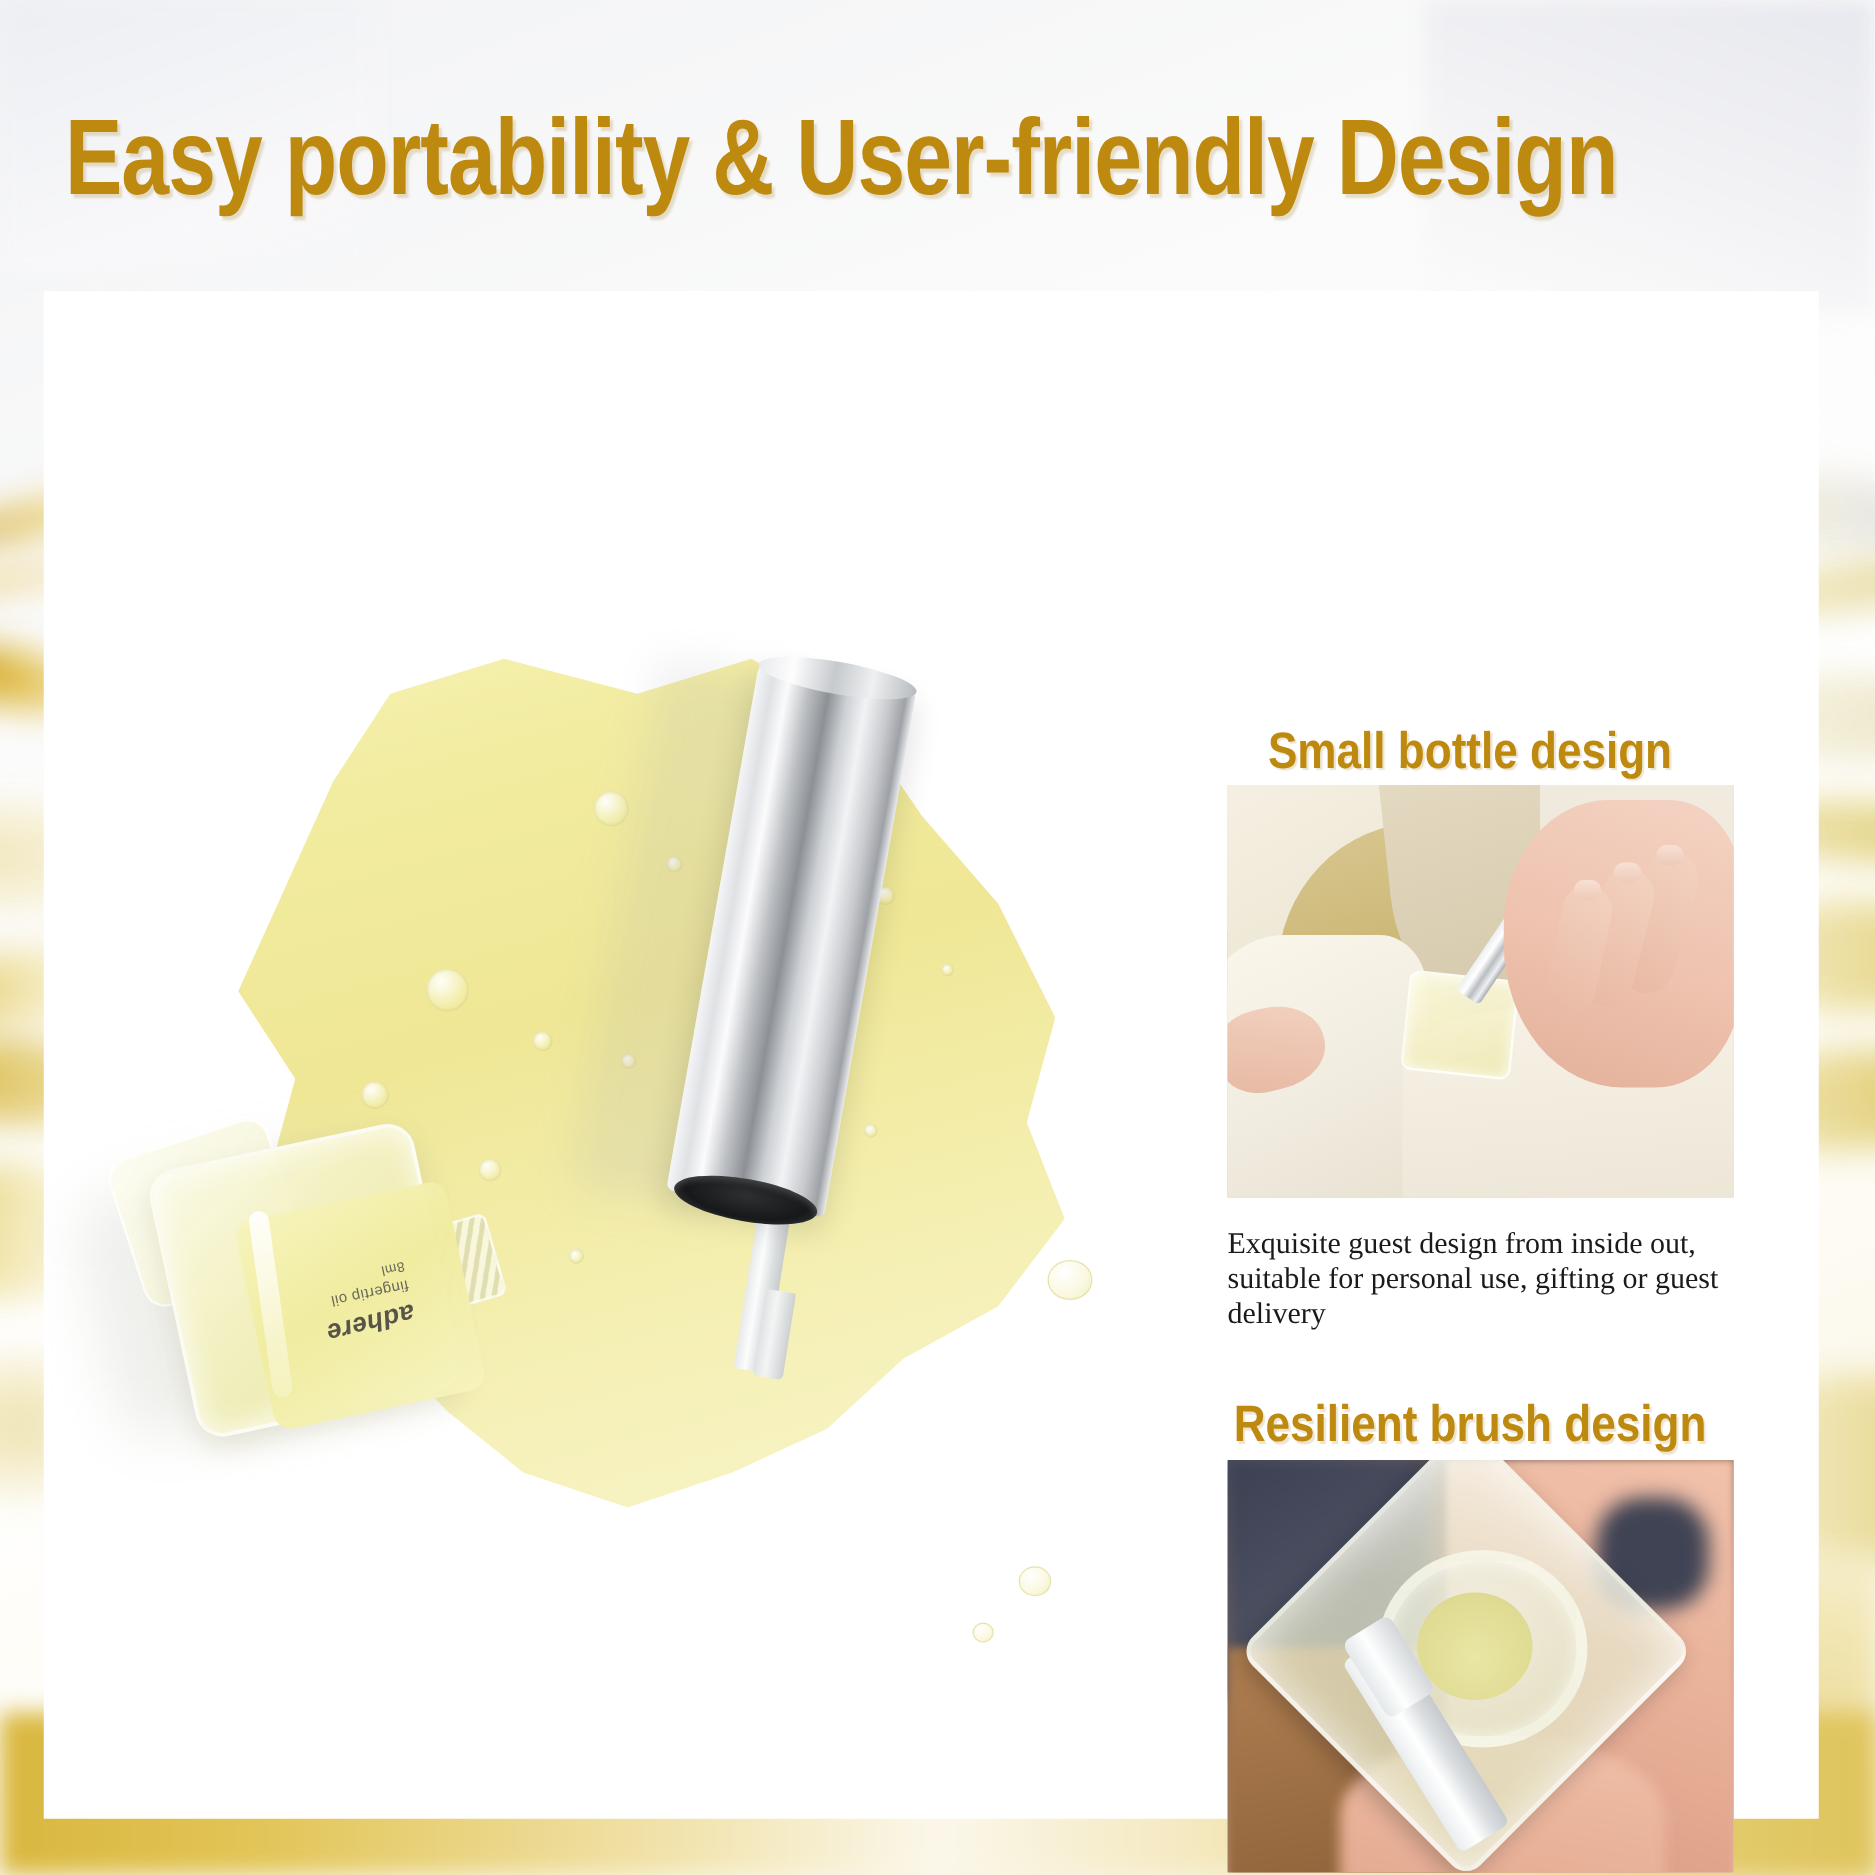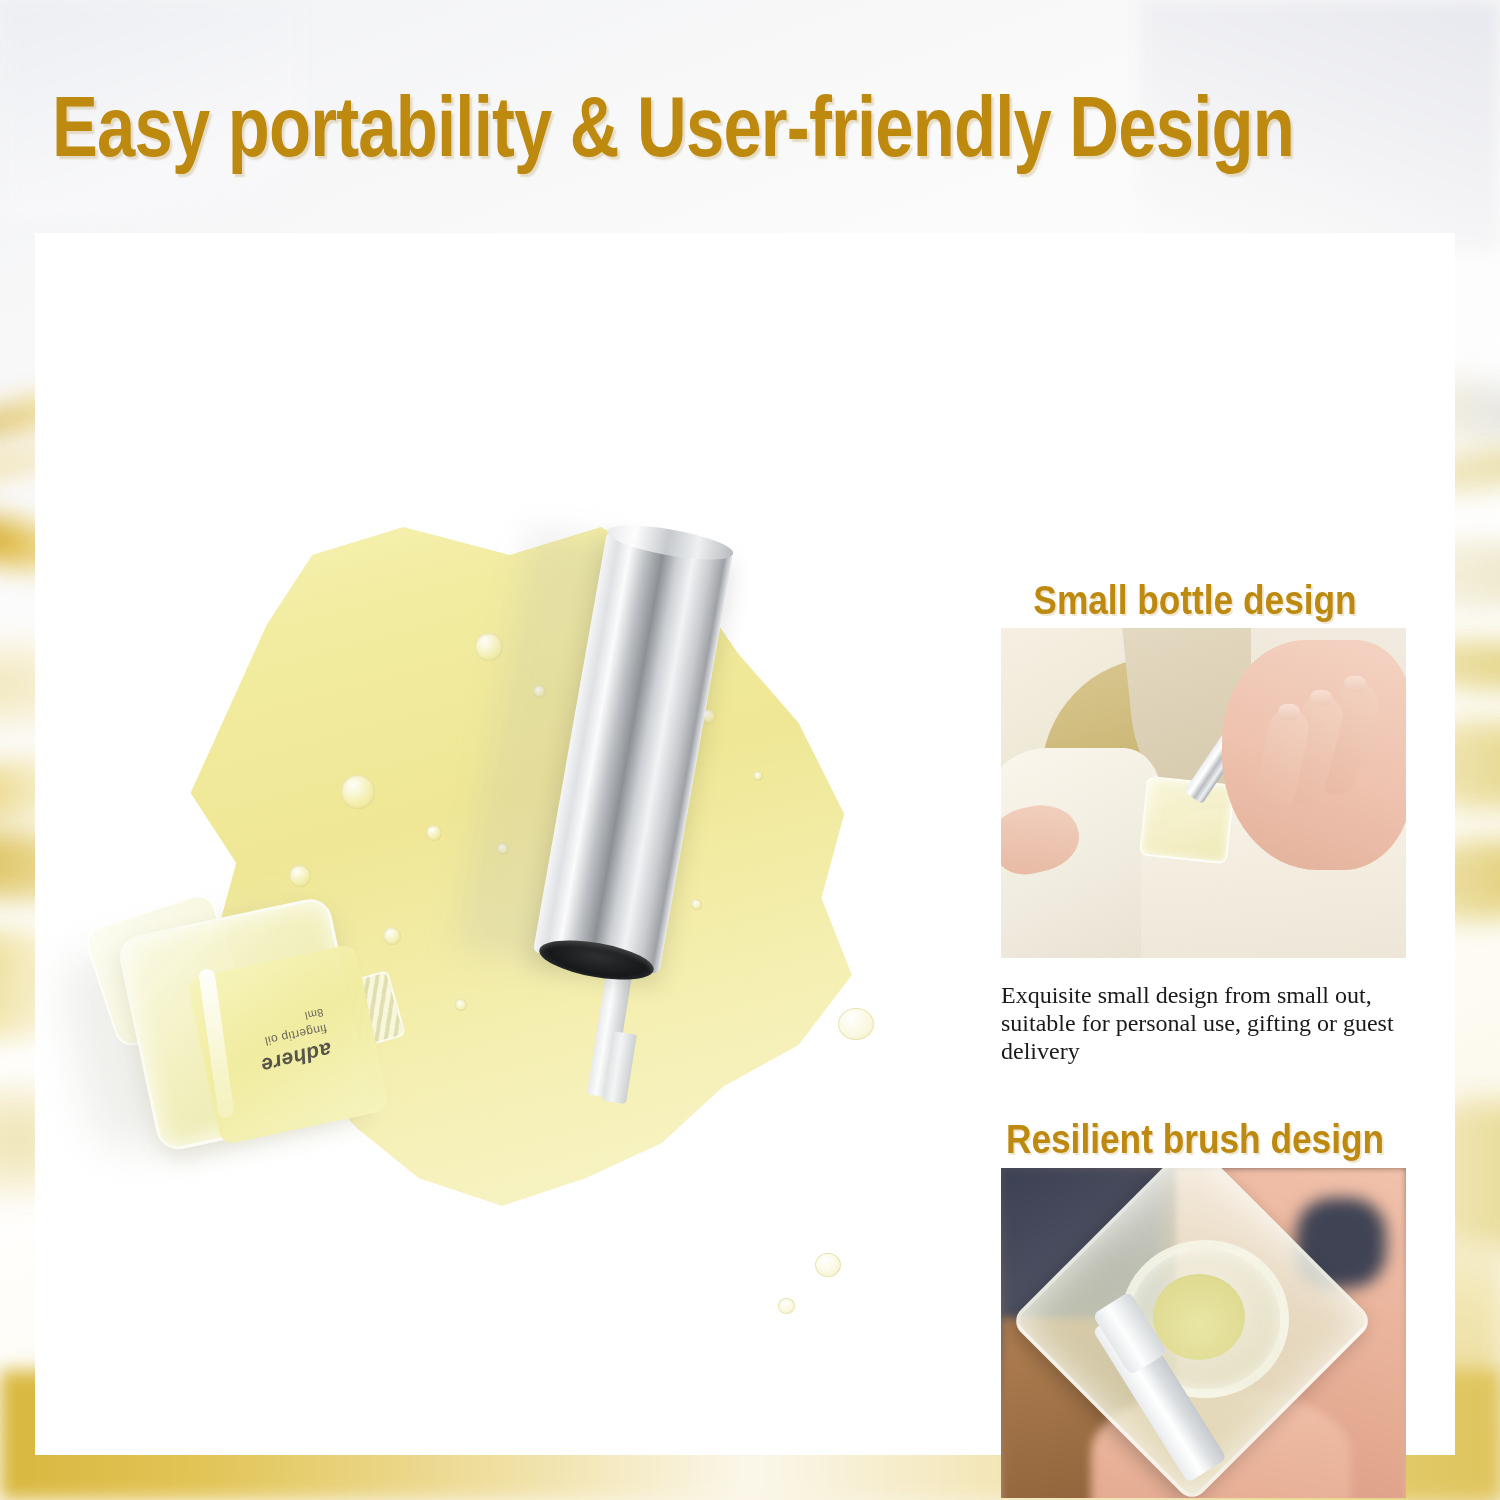--- a/index.html
+++ b/index.html
@@ -163,21 +163,21 @@
     position:absolute;left:78px;top:66px;width:150px;height:130px;
     transform:rotate(180deg);color:#6c6a58;
     font-family:"Liberation Sans",sans-serif;
   }
   .label .brand{font-size:21px;font-style:italic;font-weight:700;letter-spacing:.5px;
     transform:rotate(-2deg);display:block;color:#57554a;}
   .label .sub{font-size:12px;letter-spacing:.4px;margin-top:5px;display:block;color:#6a685a;}
   .label .vol{font-size:11px;letter-spacing:.4px;margin-top:3px;display:block;color:#6a685a;}
 
   
-  .side{position:absolute;left:930px;top:0;width:480px;height:1222px;}
+  .side{position:absolute;left:911px;top:0;width:480px;height:1222px;}
 
   .sec-head{
     font-family:"Liberation Sans Narrow","Liberation Sans",sans-serif;
     font-weight:700;font-size:41px;line-height:44px;color:#bd8a0f;
     text-align:center;white-space:nowrap;
     transform:scaleX(.86);
     text-shadow:2px 2px 1px rgba(160,120,20,.20);
   }
   .sec1-head{position:absolute;left:0;top:345px;width:460px;}
   .sec2-head{position:absolute;left:0;top:884px;width:460px;}
@@ -356,21 +356,21 @@
         <div class="p1-hand"></div>
         <div class="p1-f p1-f1"></div>
         <div class="p1-f p1-f2"></div>
         <div class="p1-f p1-f3"></div>
         <div class="p1-nail" style="right:40px;top:48px;"></div>
         <div class="p1-nail" style="right:74px;top:62px;"></div>
         <div class="p1-nail" style="right:106px;top:76px;"></div>
         <div class="p1-thumb"></div>
       </div>
 
-      <div class="caption cap1">Exquisite small design from small out, suitable for personal use, gifting or guest delivery</div>
+      <div class="caption cap1">Exquisite guest design from inside out, suitable for personal use, gifting or guest delivery</div>
 
       <div class="sec-head sec2-head">Resilient brush design</div>
 
       <div class="photo photo2">
         <div class="p2-bg"></div>
         <div class="p2-dark"></div>
         <div class="p2-wood"></div>
         <div class="p2-skin"></div>
         <div class="p2-dark2"></div>
         <div class="p2-skin2"></div>

